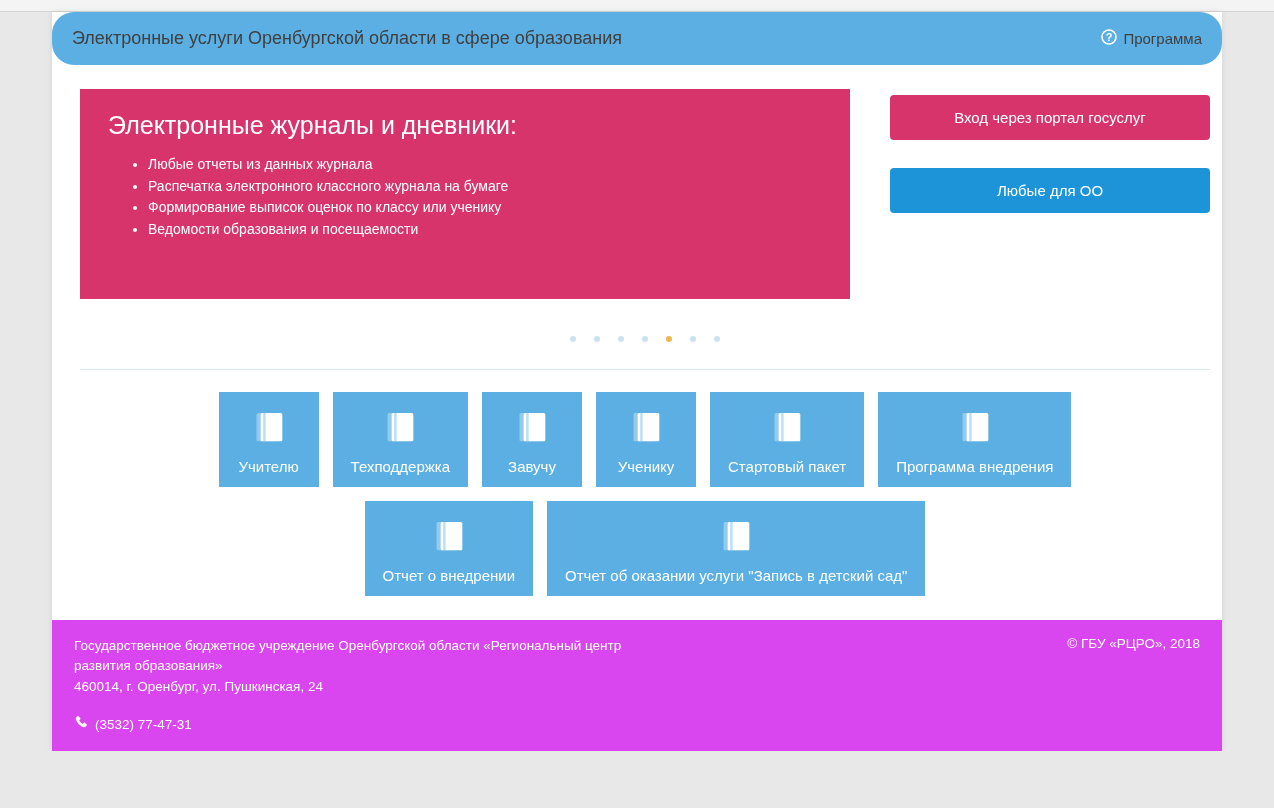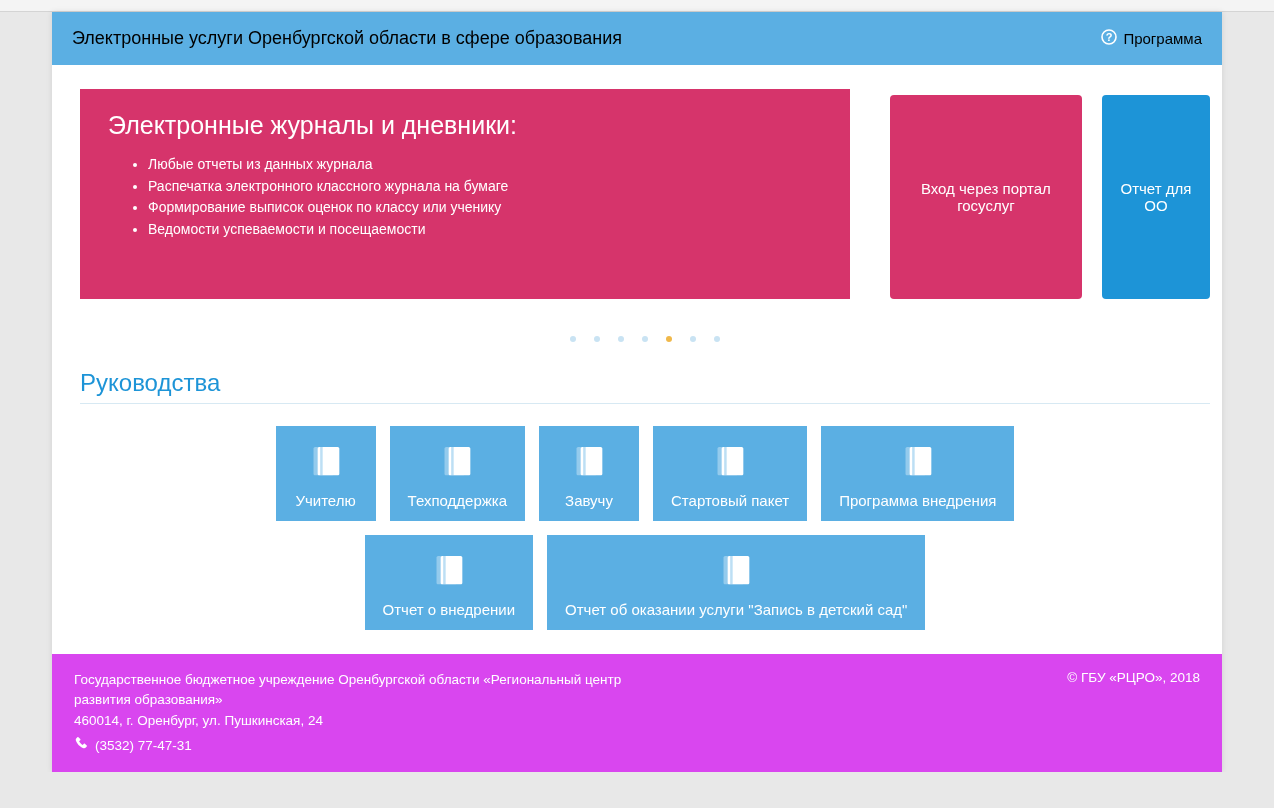--- a/index.html
+++ b/index.html
@@ -15,26 +15,27 @@
     border-bottom: 1px solid #d4d4d4;
   }
   .page-wrapper {
     width: 1170px;
     margin: 0 auto;
     background: #fff;
     box-shadow: 0 0 6px rgba(0,0,0,.1);
   }
   .top-header {
     background: #5bafe3;
-    color: #000000;
+    color: #404040;
     padding: 16px 20px;
     display: flex;
     justify-content: space-between;
     align-items: center;
     font-size: 18px;
+    border-radius: 22px;
   }
   .support-link {
     display: flex;
     align-items: center;
     gap: 6px;
     font-size: 15px;
   }
   .support-link svg { width: 16px; height: 16px; fill: #fff; }
   .main-content {
     padding: 24px 12px 10px 28px;
@@ -59,22 +60,22 @@
     list-style: disc;
     padding-left: 40px;
   }
   .hero-panel li {
     font-size: 14px;
     line-height: 1.55;
   }
   .side-buttons {
     width: 320px;
     display: flex;
-    flex-direction: row;
-    gap: 20px;
+    flex-direction: column;
+    gap: 28px;
     padding-top: 6px;
   }
   .btn {
     display: block;
     text-align: center;
     color: #fff;
     padding: 14px 10px;
     border-radius: 4px;
     font-size: 15px;
     border: none;
@@ -144,21 +145,21 @@
     align-items: flex-start;
   }
   .footer-org {
     max-width: 560px;
     line-height: 1.45;
   }
   .footer-addr {
     margin-top: 4px;
   }
   .footer-phone {
-    margin-top: 8px;
+    margin-top: 21px;
     display: flex;
     align-items: center;
     gap: 6px;
   }
   .footer-phone svg { width: 15px; height: 15px; fill: #fff; }
 </style>
 </head>
 <body>
 
 <div class="browser-bar"></div>
@@ -180,33 +181,32 @@
 
   <div class="main-content">
 
     <div class="hero-row">
       <div class="hero-panel">
         <h2>Электронные журналы и дневники:</h2>
         <ul>
           <li>Любые отчеты из данных журнала</li>
           <li>Распечатка электронного классного журнала на бумаге</li>
           <li>Формирование выписок оценок по классу или ученику</li>
-          <li>Ведомости успеваемости и посещаемости</li>
+          <li>Ведомости образования и посещаемости</li>
         </ul>
       </div>
       <div class="side-buttons">
         <button class="btn btn-pink">Вход через портал госуслуг</button>
-        <button class="btn btn-blue">Отчет для ОО</button>
+        <button class="btn btn-blue">Любые для ОО</button>
       </div>
     </div>
 
     <div class="carousel-dots" id="carousel-dots"><span></span><span></span><span></span><span></span><span class="active"></span><span></span><span></span></div>
 
     <div>
-      <div class="section-title">Руководства</div>
       <hr class="section-hr">
       <div class="tiles-row" id="tiles-row1">
           <div class="tile">
             <div class="tile-icon">
               <svg viewBox="0 0 48 48">
                 <path d="M11 6h20c1.1 0 2 .9 2 2v30c0 1.1-.9 2-2 2H11c-1.1 0-2-.9-2-2V8c0-1.1.9-2 2-2z" fill="#fff" opacity=".35"></path>
                 <path d="M16 6h22c1.1 0 2 .9 2 2v30c0 1.1-.9 2-2 2H16c-1.1 0-2-.9-2-2V8c0-1.1.9-2 2-2z" fill="#fff"></path>
                 <rect x="17" y="6" width="3" height="34" fill="#5bafe3" opacity=".4"></rect>
               </svg>
             </div>
@@ -224,20 +224,30 @@
           </div>
           <div class="tile">
             <div class="tile-icon">
               <svg viewBox="0 0 48 48">
                 <path d="M11 6h20c1.1 0 2 .9 2 2v30c0 1.1-.9 2-2 2H11c-1.1 0-2-.9-2-2V8c0-1.1.9-2 2-2z" fill="#fff" opacity=".35"></path>
                 <path d="M16 6h22c1.1 0 2 .9 2 2v30c0 1.1-.9 2-2 2H16c-1.1 0-2-.9-2-2V8c0-1.1.9-2 2-2z" fill="#fff"></path>
                 <rect x="17" y="6" width="3" height="34" fill="#5bafe3" opacity=".4"></rect>
               </svg>
             </div>
             <div class="tile-label">Завучу</div>
+          </div>
+          <div class="tile">
+            <div class="tile-icon">
+              <svg viewBox="0 0 48 48">
+                <path d="M11 6h20c1.1 0 2 .9 2 2v30c0 1.1-.9 2-2 2H11c-1.1 0-2-.9-2-2V8c0-1.1.9-2 2-2z" fill="#fff" opacity=".35"></path>
+                <path d="M16 6h22c1.1 0 2 .9 2 2v30c0 1.1-.9 2-2 2H16c-1.1 0-2-.9-2-2V8c0-1.1.9-2 2-2z" fill="#fff"></path>
+                <rect x="17" y="6" width="3" height="34" fill="#5bafe3" opacity=".4"></rect>
+              </svg>
+            </div>
+            <div class="tile-label">Ученику</div>
           </div>
           <div class="tile">
             <div class="tile-icon">
               <svg viewBox="0 0 48 48">
                 <path d="M11 6h20c1.1 0 2 .9 2 2v30c0 1.1-.9 2-2 2H11c-1.1 0-2-.9-2-2V8c0-1.1.9-2 2-2z" fill="#fff" opacity=".35"></path>
                 <path d="M16 6h22c1.1 0 2 .9 2 2v30c0 1.1-.9 2-2 2H16c-1.1 0-2-.9-2-2V8c0-1.1.9-2 2-2z" fill="#fff"></path>
                 <rect x="17" y="6" width="3" height="34" fill="#5bafe3" opacity=".4"></rect>
               </svg>
             </div>
             <div class="tile-label">Стартовый пакет</div>

